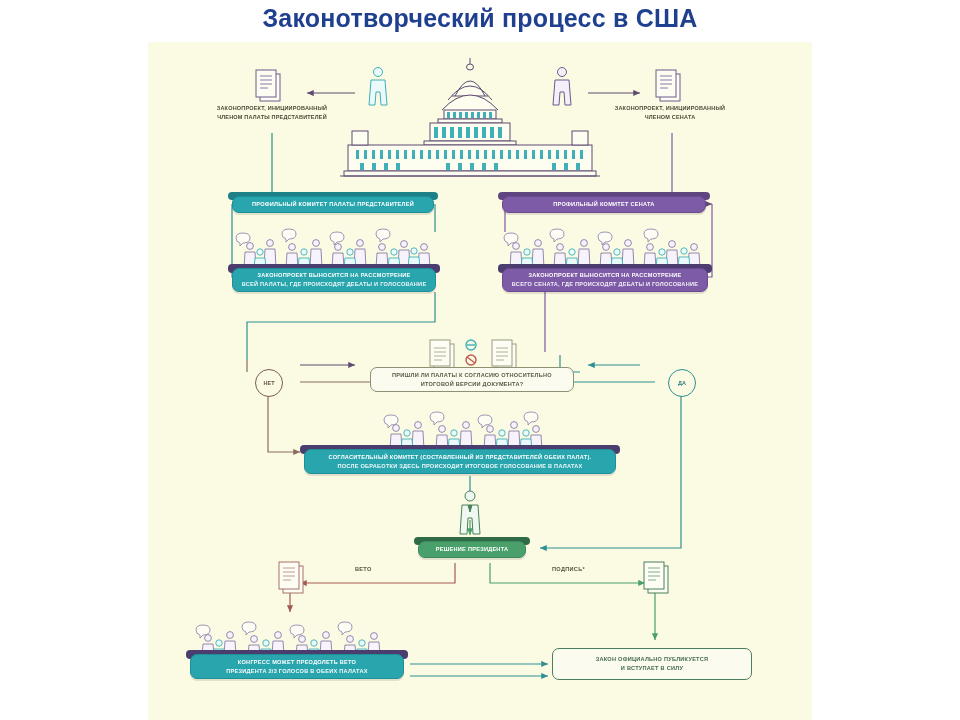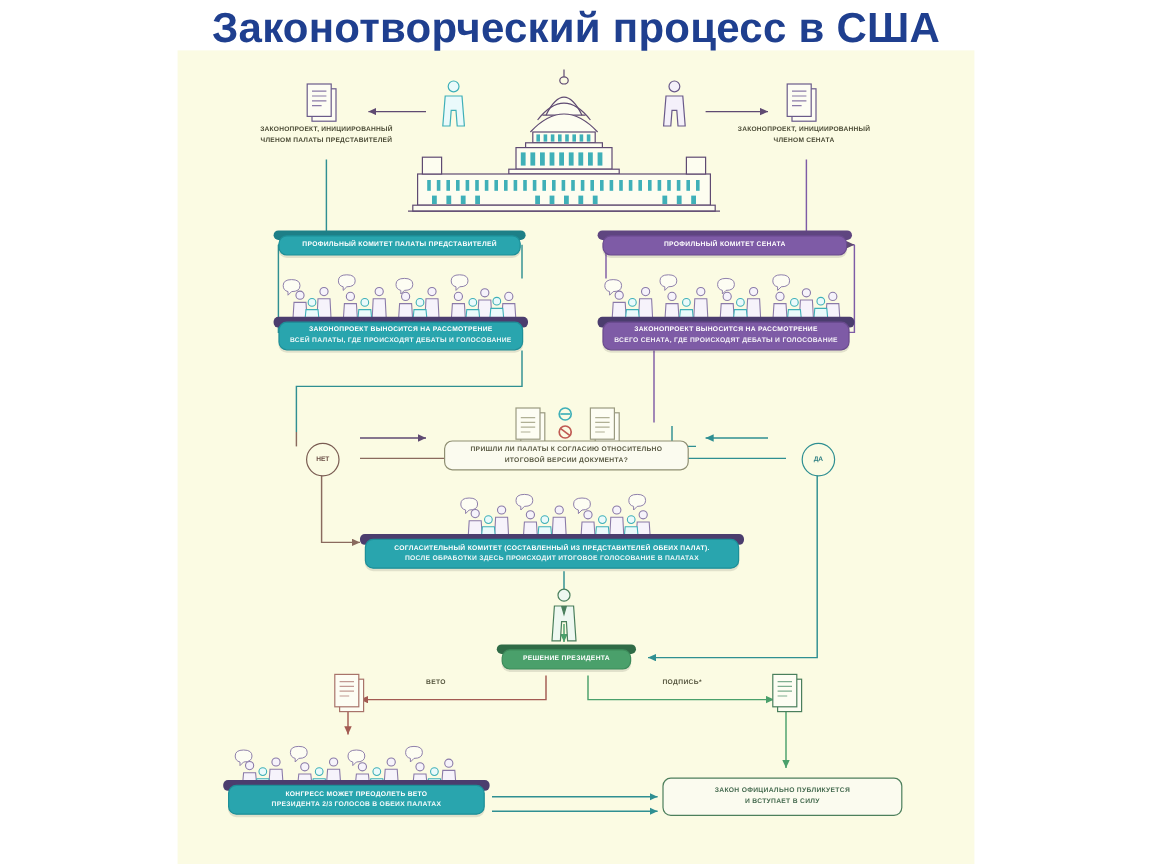--- a/index.html
+++ b/index.html
@@ -4,21 +4,21 @@
 <style>
   html,body{margin:0;padding:0;}
   body{
     width:960px;height:720px;background:#ffffff;
     font-family:"Liberation Sans","DejaVu Sans",sans-serif;
     overflow:hidden;position:relative;
   }
   #canvas{position:absolute;left:148px;top:42px;width:664px;height:678px;background:#fbfbe3;}
   #title{
     position:absolute;left:0;top:4px;width:960px;text-align:center;
-    font-size:35px;font-weight:bold;color:#1f3f8f;letter-spacing:.2px;
+    font-size:25px;font-weight:bold;color:#1f3f8f;letter-spacing:.2px;
     font-family:"Liberation Sans","DejaVu Sans",sans-serif;
   }
   .lyr{position:absolute;left:0;top:0;width:960px;height:720px;pointer-events:none;}
   .box{position:absolute;box-sizing:border-box;display:flex;align-items:center;
        justify-content:center;text-align:center;color:#fff;
        font-size:5.6px;line-height:1.55;letter-spacing:.25px;font-weight:bold;
        padding:2px 6px;}
   .teal{background:#29a5ae;border:1px solid #1d8f98;border-radius:7px;
         box-shadow:0 2px 0 rgba(0,0,0,.10);}
   .purple{background:#7e5ba6;border:1px solid #6a4a8e;border-radius:7px;

